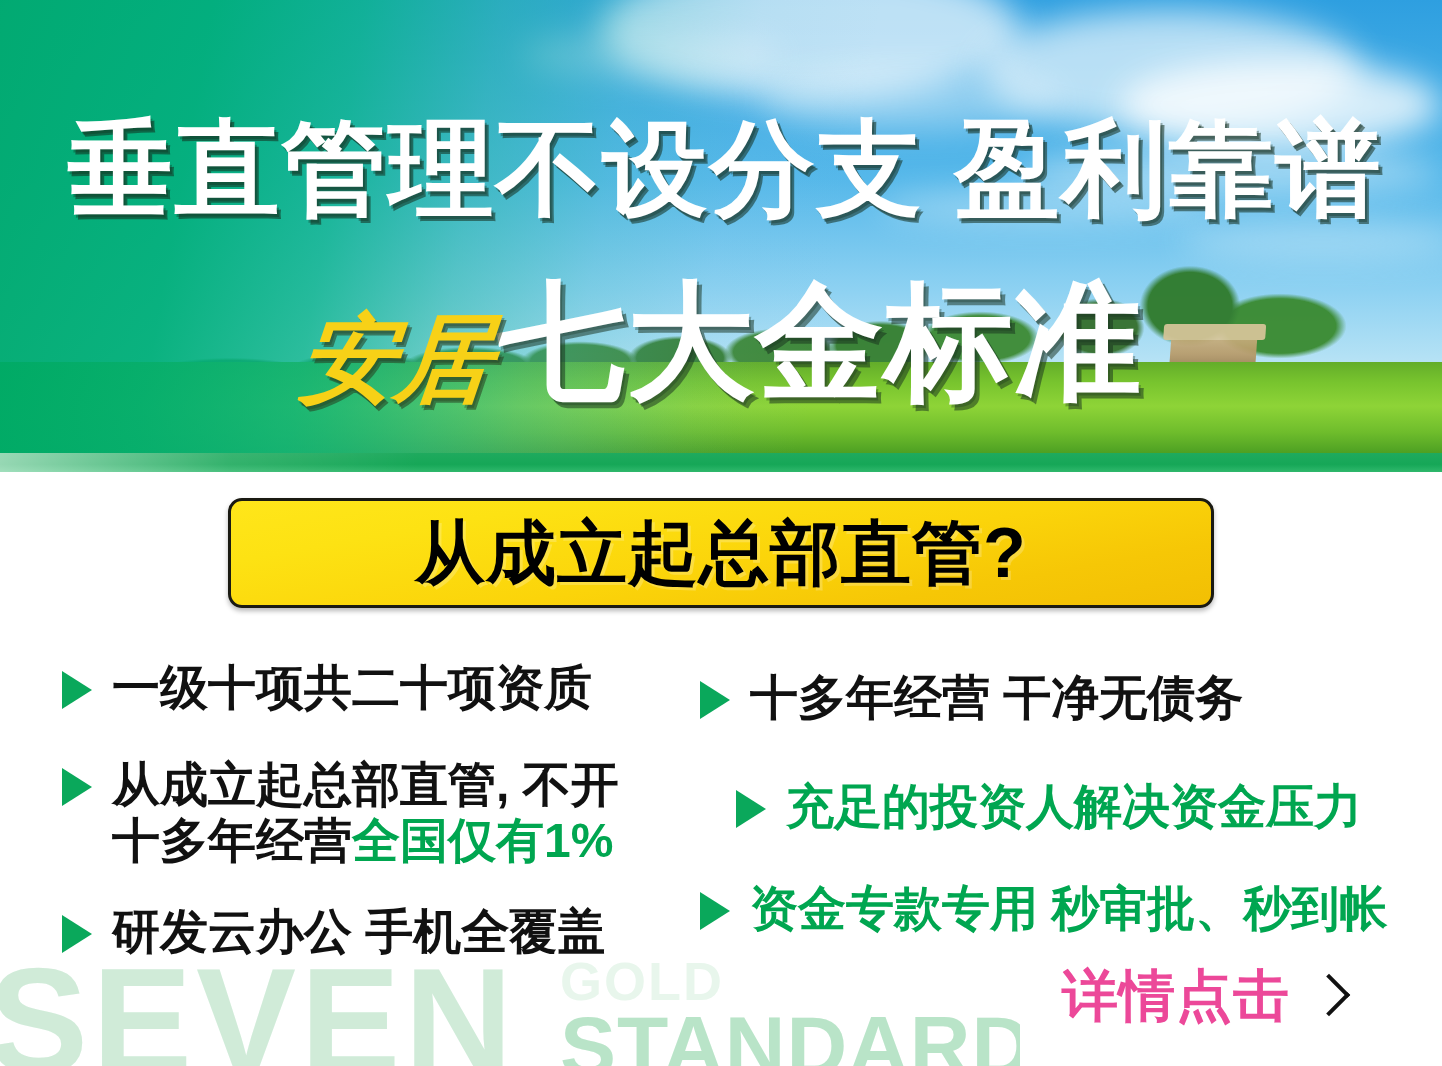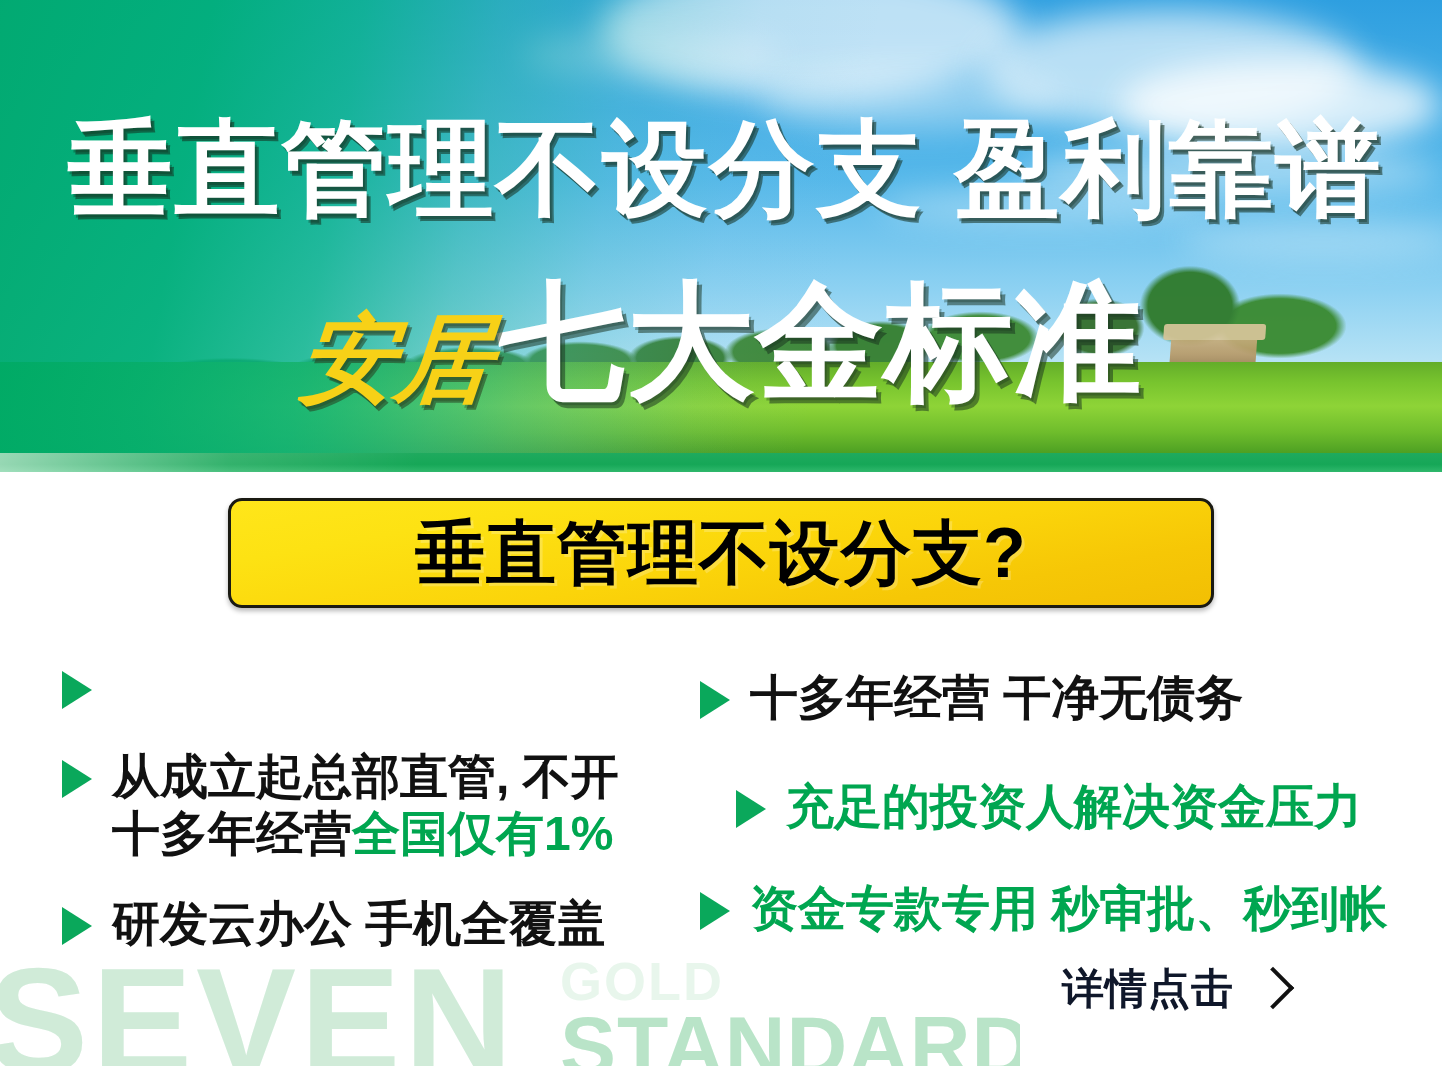--- a/index.html
+++ b/index.html
@@ -299,23 +299,23 @@
 
   
   .detail-cta {
     position: absolute;
     left: 1062px; top: 968px;
     display: flex;
     align-items: center;
     cursor: pointer;
   }
   .detail-cta-text {
-    font-size: 42px;
-    font-weight: 700;
-    color: #0f172a;
+    font-size: 56px;
+    font-weight: 700;
+    color: #ec4899;
     letter-spacing: 1px;
     line-height: 1;
     white-space: nowrap;
   }
   .chev {
     margin-left: 24px;
     width: 26px;
     height: 26px;
     border-top: 4px solid #111111;
     border-right: 4px solid #111111;
@@ -347,29 +347,30 @@
     <div class="hero-band-fade"></div>
 
     <div class="hero-line1">垂直管理不设分支 盈利靠谱</div>
 
     <div class="hero-line2">
       <span class="anju">安居</span><span class="qidajin">七大金标准</span>
     </div>
   </div>
 
   <div class="yellow-banner">
-    <span class="yellow-banner-text">垂直管理不设分支?</span>
+    <span class="yellow-banner-text">从成立起总部直管?</span>
   </div>
 
   <div class="cols">
 
     <div class="col-left">
 
       <div class="bullet-row b1">
         <div class="tri"></div>
+        <div class="bullet-text">一级十项共二十项资质</div>
       </div>
 
       <div class="bullet-row b2">
         <div class="tri"></div>
         <div class="bullet-text">
           <div>从成立起总部直管, 不开</div>
           <div><span>十多年经营</span><span class="hl-green">全国仅有1%</span></div>
         </div>
       </div>
 

